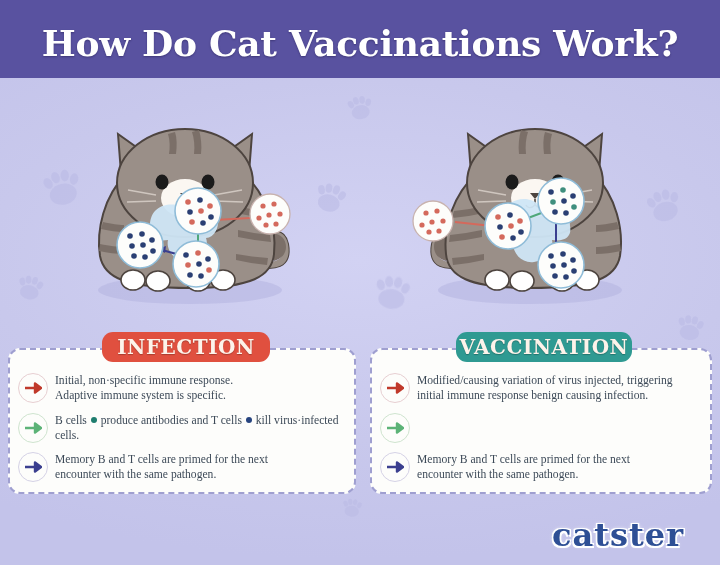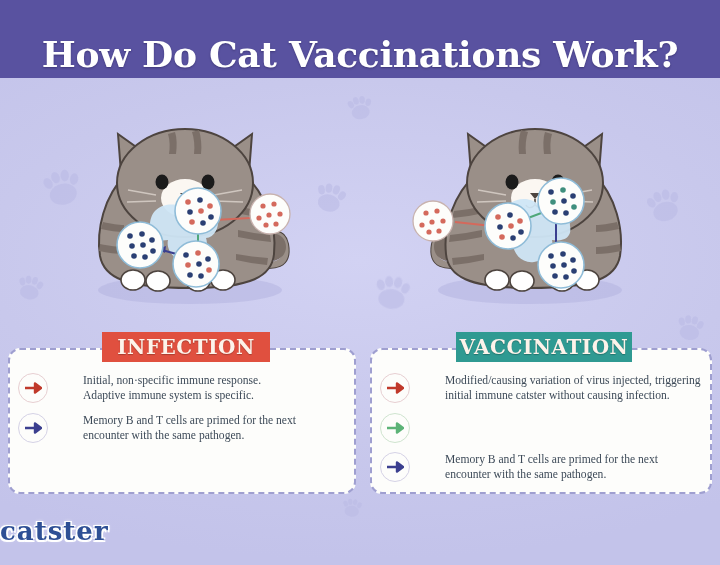--- a/index.html
+++ b/index.html
@@ -14,21 +14,21 @@
       radial-gradient(ellipse 620px 300px at 50% 46%, #d2d2f3 0%, #c8c8ec 60%, #c3c3ea 100%);
     overflow:hidden;
   }
 
   
   .header-bar{
     position:absolute;left:0;top:0;width:720px;height:78px;
     background:#5952a0;
   }
   .header-title{
-    position:absolute;left:0;top:15px;width:720px;height:78px;
+    position:absolute;left:0;top:4px;width:720px;height:78px;
     display:flex;align-items:center;justify-content:center;
     color:#ffffff;
     font-family:"DejaVu Serif", serif;
     font-weight:bold;
     font-size:36px;
     letter-spacing:-.3px;
     text-shadow:0 1px 2px rgba(30,25,70,.45);
   }
 
   
@@ -50,29 +50,30 @@
 
   .banner{
     position:absolute;top:-18px;height:30px;
     display:flex;align-items:center;justify-content:center;
     color:#fdf3ea;
     font-family:"DejaVu Serif", serif;
     font-weight:bold;
     font-size:20px;
     letter-spacing:.5px;
     text-shadow:0 1px 1px rgba(0,0,0,.25);
+    border-radius:11px;
   }
   #banner-infection{left:92px;width:168px;background:#e0503f;}
   #banner-vaccination{left:84px;width:176px;background:#2f9a92;}
 
   .bullets{
     position:absolute;left:8px;top:22px;right:6px;
   }
   .bullet{
-    display:flex;align-items:flex-start;margin-bottom:8px;gap:28px;
+    display:flex;align-items:flex-start;margin-bottom:8px;
   }
   .bullet-icon{
     flex:0 0 auto;width:28px;height:28px;border-radius:50%;
     border:1.5px solid #e7cfd2;
     display:flex;align-items:center;justify-content:center;
     margin-right:7px;margin-top:1px;
   }
   .bullet-icon.green{border-color:#cfe4cf;}
   .bullet-icon.navy{border-color:#d5d2e6;}
   .bullet-text{
@@ -85,24 +86,24 @@
   .dot-inline{
     display:inline-block;width:6px;height:6px;border-radius:50%;
     vertical-align:middle;margin:0 1px 1px 1px;
   }
   .dot-b{background:#1f7d6e;}
   .dot-t{background:#27447f;}
 
   
   .footer-logo{
     position:absolute;left:0;top:516px;width:684px;
-    text-align:left;
+    text-align:right;
     font-family:"DejaVu Serif", serif;
     font-weight:bold;
-    font-size:26px;
+    font-size:32px;
     letter-spacing:1px;
     color:#2e4f95;
     text-shadow:
       -1.5px -1.5px 0 #fff, 1.5px -1.5px 0 #fff,
       -1.5px 1.5px 0 #fff, 1.5px 1.5px 0 #fff,
       0 0 4px #fff;
   }
 </style>
 </head>
 <body>
@@ -350,20 +351,34 @@
           <svg width="17" height="12" viewBox="0 0 17 12">
             <path d="M0 6 H11 M10 1.5 L16 6 L10 10.5 Z" stroke="#c0392b" stroke-width="2.4" fill="#c0392b" stroke-linejoin="round"></path>
           </svg>
         </span>
         <span class="bullet-text">
           <span>Initial, non·specific immune response.</span><br>
           <span>Adaptive immune system is specific.</span>
         </span>
       </div>
 
+      <div class="bullet">
+        <span class="bullet-icon green">
+          <svg width="17" height="12" viewBox="0 0 17 12">
+            <path d="M0 6 H11 M10 1.5 L16 6 L10 10.5 Z" stroke="#5cb377" stroke-width="2.4" fill="#5cb377" stroke-linejoin="round"></path>
+          </svg>
+        </span>
+        <span class="bullet-text">
+          <span>B cells</span>
+          <span class="dot-inline dot-b"></span>
+          <span>produce antibodies and T cells</span>
+          <span class="dot-inline dot-t"></span>
+          <span>kill virus·infected cells.</span>
+        </span>
+      </div>
 
       <div class="bullet">
         <span class="bullet-icon navy">
           <svg width="17" height="12" viewBox="0 0 17 12">
             <path d="M0 6 H11 M10 1.5 L16 6 L10 10.5 Z" stroke="#3b3f8f" stroke-width="2.4" fill="#3b3f8f" stroke-linejoin="round"></path>
           </svg>
         </span>
         <span class="bullet-text">
           <span>Memory B and T cells are primed for the next</span><br>
           <span>encounter with the same pathogen.</span>
@@ -379,21 +394,21 @@
     <div class="bullets">
 
       <div class="bullet">
         <span class="bullet-icon">
           <svg width="17" height="12" viewBox="0 0 17 12">
             <path d="M0 6 H11 M10 1.5 L16 6 L10 10.5 Z" stroke="#c0392b" stroke-width="2.4" fill="#c0392b" stroke-linejoin="round"></path>
           </svg>
         </span>
         <span class="bullet-text">
           <span>Modified/causing variation of virus injected, triggering</span><br>
-          <span>initial immune catster without causing infection.</span>
+          <span>initial immune response benign causing infection.</span>
         </span>
       </div>
 
       <div class="bullet">
         <span class="bullet-icon green">
           <svg width="17" height="12" viewBox="0 0 17 12">
             <path d="M0 6 H11 M10 1.5 L16 6 L10 10.5 Z" stroke="#5cb377" stroke-width="2.4" fill="#5cb377" stroke-linejoin="round"></path>
           </svg>
         </span>
       </div>

